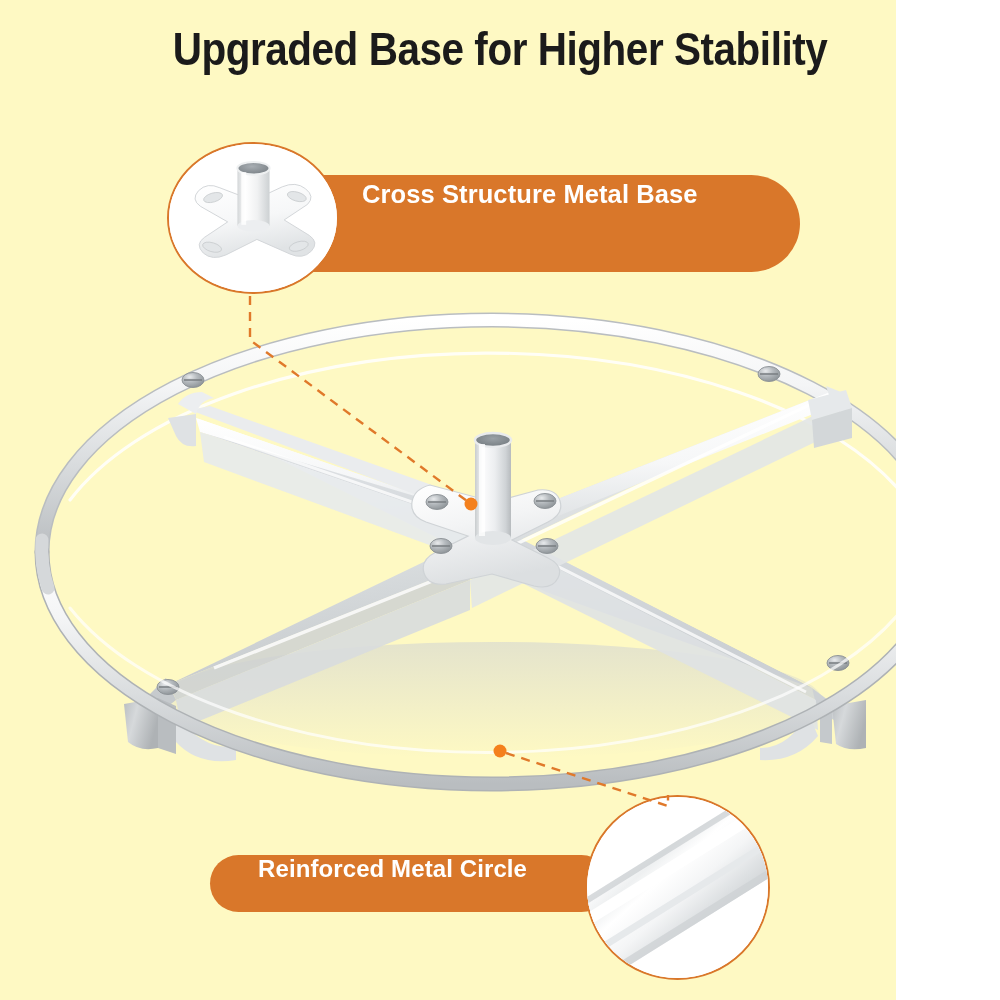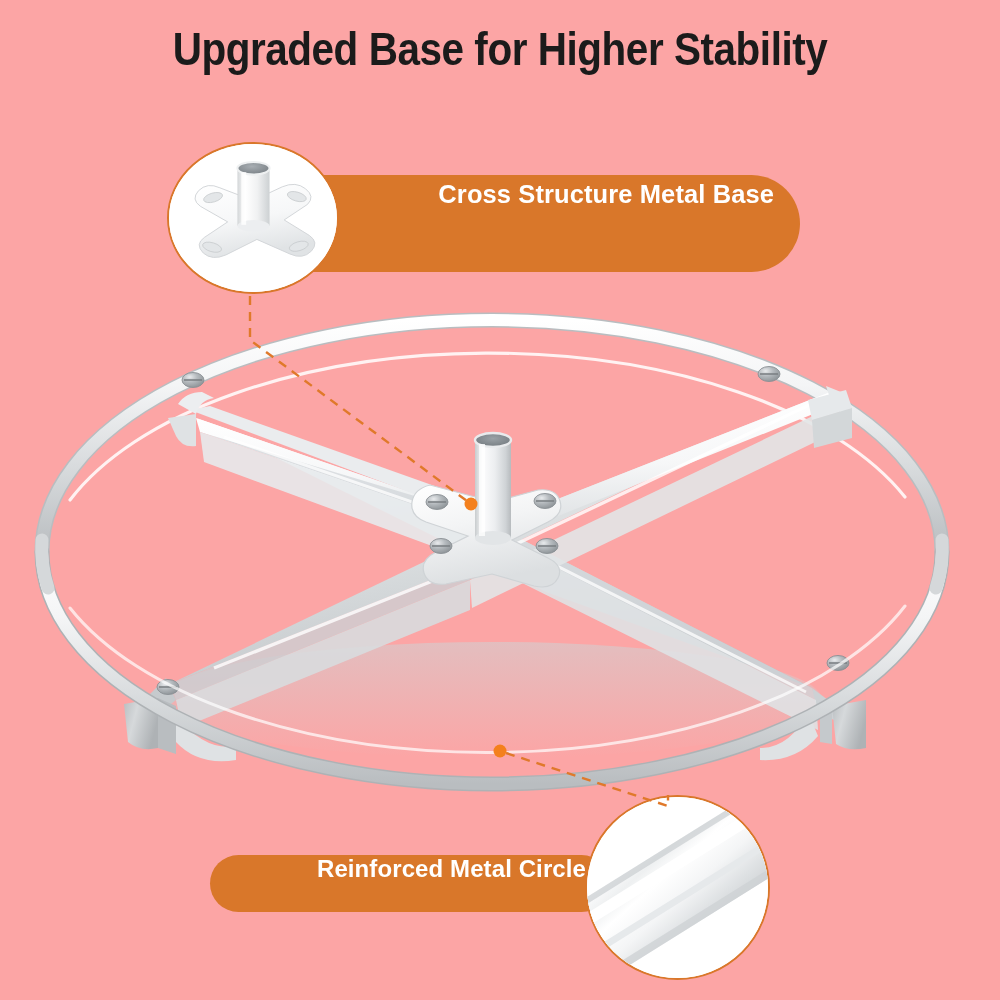--- a/index.html
+++ b/index.html
@@ -7,23 +7,23 @@
     margin: 0;
     padding: 0;
     background: #ffffff;
   }
   body {
     font-family: "Liberation Sans", sans-serif;
     -webkit-font-smoothing: antialiased;
   }
   #page {
     position: relative;
-    width: 1000px;
+    width: 896px;
     height: 1000px;
-    background: #fca5a5;
+    background: #fef9c3;
     overflow: hidden;
   }
 
   
   #title {
     position: absolute;
     left: 0;
     top: 22px;
     width: 1000px;
     text-align: center;
@@ -48,21 +48,21 @@
     pointer-events: none;
   }
 
   
   .callout-pill {
     position: absolute;
     background: #d9772a;
     color: #ffffff;
     display: flex;
     flex-direction: row;
-    justify-content: flex-end;
+    justify-content: space-between;
     box-sizing: border-box;
     font-weight: bold;
   }
   #callout-top-pill {
     left: 250px;
     top: 175px;
     width: 550px;
     height: 97px;
     border-radius: 49px;
     padding-left: 112px;

